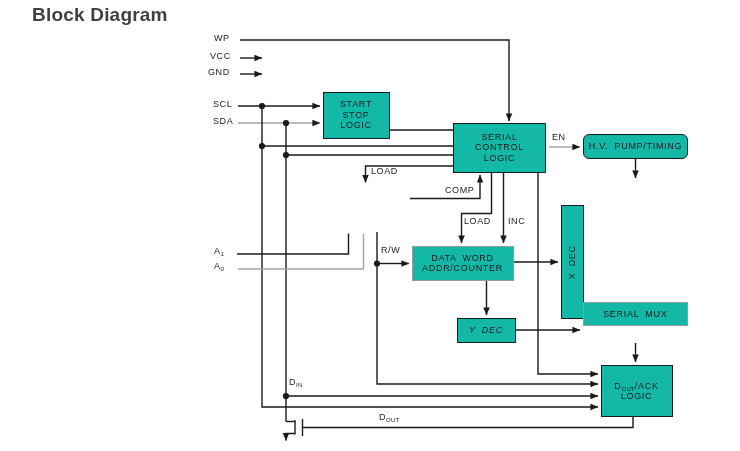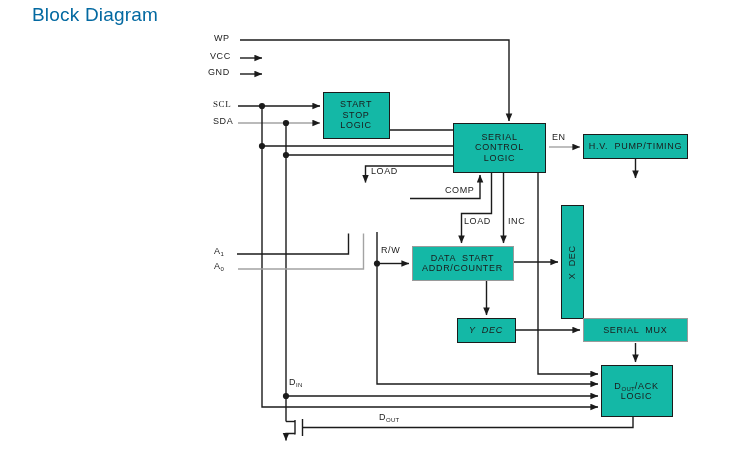--- a/index.html
+++ b/index.html
@@ -2,22 +2,22 @@
 <html><head>
 <meta charset="utf-8">
 <style>
   html,body{margin:0;padding:0;background:#ffffff;}
   #stage{
     position:relative;width:740px;height:451px;background:#ffffff;overflow:hidden;
     font-family:"Liberation Sans","DejaVu Sans",sans-serif;color:#1b1b1b;
   }
   #diagram-svg{position:absolute;left:0;top:0;}
   .title{
-    position:absolute;left:32px;top:4px;font-size:19px;font-weight:normal;
-    letter-spacing:0.2px;color:#0369a1;
+    position:absolute;left:32px;top:4px;font-size:19px;font-weight:bold;
+    letter-spacing:0.2px;color:#404040;
   }
   .box{
     position:absolute;box-sizing:border-box;border:1.5px solid #1b1b1b;background:#14b8a6;
     display:flex;flex-direction:column;align-items:center;justify-content:center;
     text-align:center;font-size:9px;line-height:10.5px;letter-spacing:0.7px;
     word-spacing:3px;white-space:pre-line;color:#1b1b1b;
   }
   .box.gray{border-color:#9a9a9a;}
   .vlabel{transform:rotate(-90deg);white-space:nowrap;letter-spacing:0.7px;word-spacing:3px;}
   .sig{
@@ -91,45 +91,45 @@
   <div class="title">Block Diagram</div>
 
   <div class="box" style="left:322.5px;top:91.5px;width:67px;height:47px;">START
 STOP
 LOGIC</div>
 
   <div class="box" style="left:453px;top:122.5px;width:93px;height:50px;">SERIAL
 CONTROL
 LOGIC</div>
 
-  <div class="box" style="left:583px;top:134px;width:105px;height:25px;">H.V. PUMP/TIMING</div>
+  <div class="box" style="left:583px;top:134px;width:105px;height:25px;border-radius:6px;">H.V. PUMP/TIMING</div>
 
 
 
-  <div class="box gray" style="left:411.5px;top:245.5px;width:102px;height:35px;">DATA START
+  <div class="box gray" style="left:411.5px;top:245.5px;width:102px;height:35px;">DATA WORD
 ADDR/COUNTER</div>
 
   <div class="box" style="left:560.5px;top:205px;width:23px;height:113.5px;">
     <span class="vlabel">X DEC</span>
   </div>
 
 
   <div class="box" style="left:456.5px;top:317.5px;width:59px;height:25px;font-style:italic;">Y DEC</div>
 
-  <div class="box gray" style="left:583px;top:318px;width:104.5px;height:23.5px;">SERIAL MUX</div>
+  <div class="box gray" style="left:583px;top:302px;width:104.5px;height:23.5px;">SERIAL MUX</div>
 
   <div class="box" style="left:600.5px;top:365px;width:72px;height:52px;">
     <div><span>D</span><sub>OUT</sub><span>/ACK</span></div>
     <div>LOGIC</div>
   </div>
 
   <div class="sig" style="left:214px;top:34px;">WP</div>
   <div class="sig" style="left:210px;top:52px;">VCC</div>
   <div class="sig" style="left:208px;top:68px;">GND</div>
-  <div class="sig" style="left:213px;top:100px;font-family:Liberation Serif, serif;">SCL</div>
+  <div class="sig" style="left:213px;top:100px;">SCL</div>
   <div class="sig" style="left:213px;top:117px;">SDA</div>
 
   <div class="sig" style="left:214px;top:247px;"><span>A</span><sub>1</sub></div>
   <div class="sig" style="left:214px;top:262px;"><span>A</span><sub>0</sub></div>
   <div class="sig" style="left:289px;top:378px;"><span>D</span><sub>IN</sub></div>
   <div class="sig" style="left:379px;top:413px;"><span>D</span><sub>OUT</sub></div>
 
   <div class="sig" style="left:371px;top:167px;">LOAD</div>
   <div class="sig" style="left:445px;top:186px;">COMP</div>
   <div class="sig" style="left:464px;top:217px;">LOAD</div>

